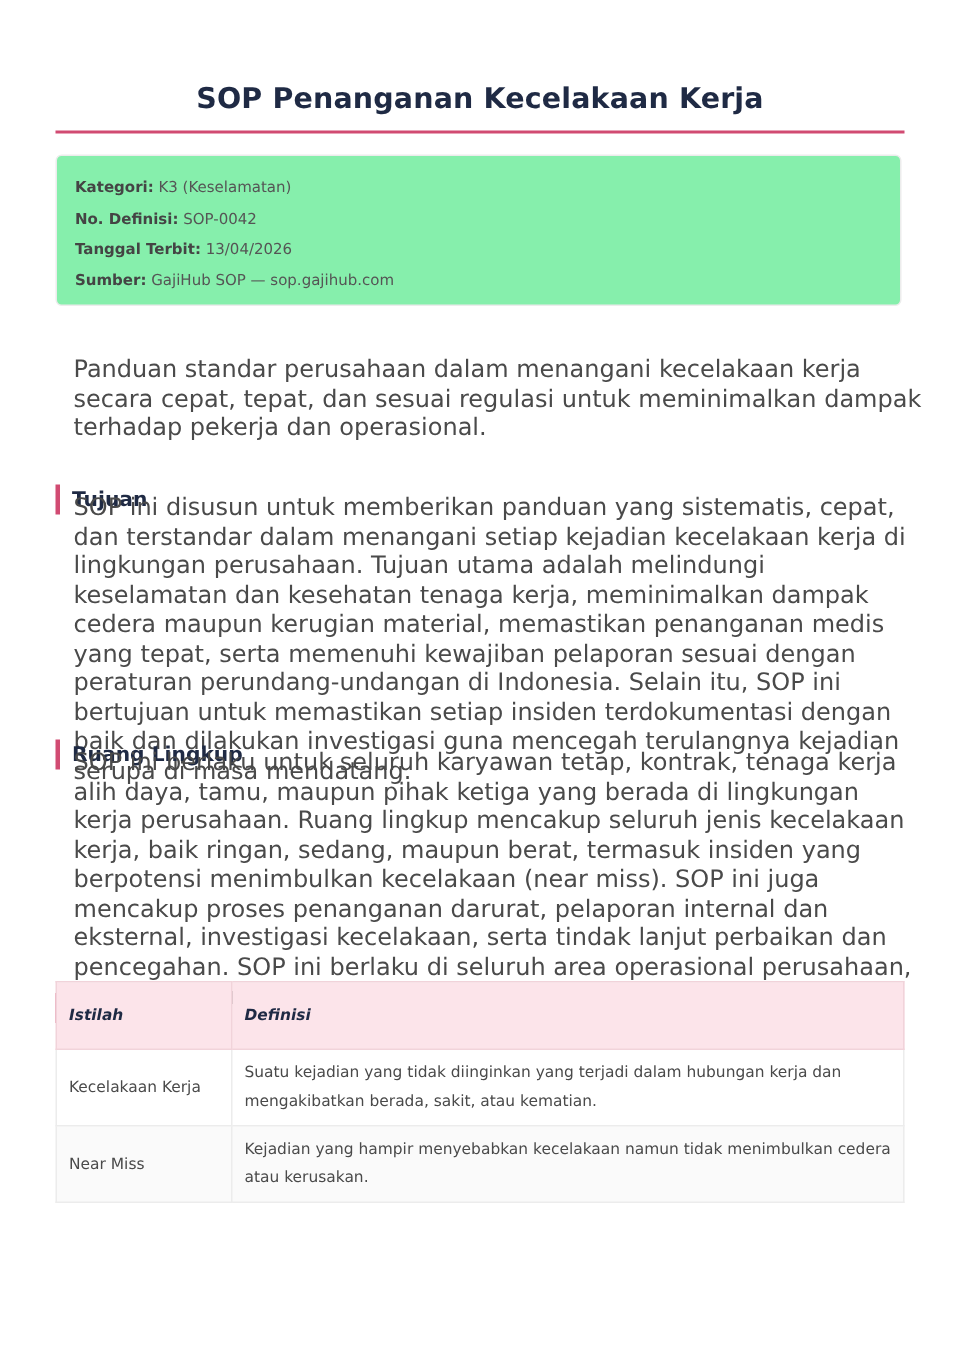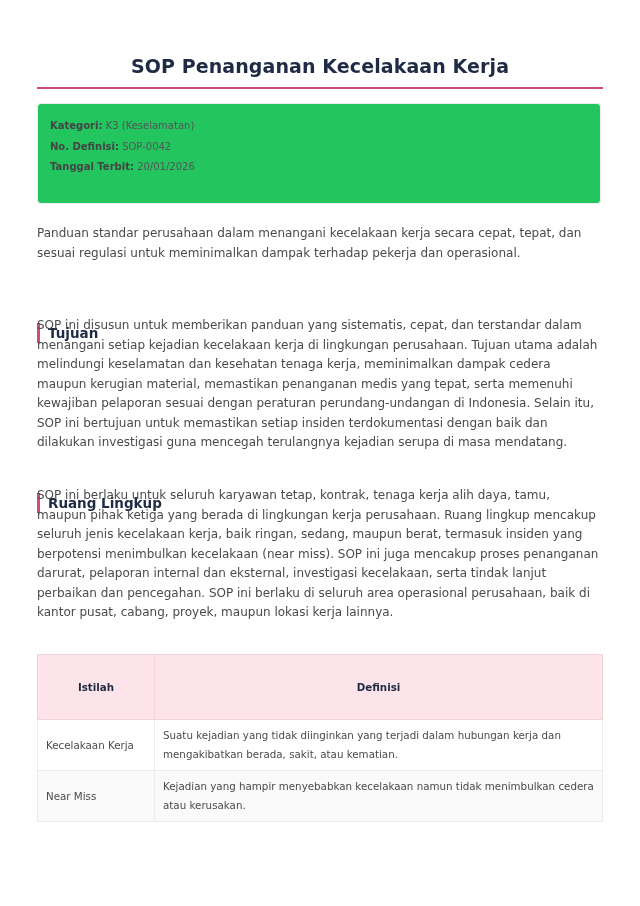--- a/index.html
+++ b/index.html
@@ -6,47 +6,48 @@
   body { width:640px; height:906px; overflow:hidden; font-family:"DejaVu Sans", sans-serif; color:#444; }
   .page { position:relative; width:640px; height:906px;border-radius:32px; }
   .title {
     position:absolute; left:37px; width:566px; top:55px;
     text-align:center; font-size:19px; font-weight:bold; color:#1f2a44;
     letter-spacing:0.1px;
   }
   .title-rule { position:absolute; left:37px; width:566px; top:87px; height:2px; background:#d14b72; }
   .meta {
     position:absolute; left:37px; top:103px; width:564px; height:101px;
-    background:#22c55e; border:1px solid #ececec; border-radius:4px; box-sizing:border-box;
+    background:#86efac; border:1px solid #ececec; border-radius:4px; box-sizing:border-box;
     padding:14px 12px 0 12px;
   }
   .meta-row { font-size:10px; color:#555; height:20.5px; line-height:16px; }
   .meta-row b { color:#444; font-weight:bold; }
-  .p { position:absolute; left:37px; width:566px; font-size:12px; line-height:19.5px; color:#4a4a4a; margin:0; }
+  .p { position:absolute; left:37px; width:566px; font-size:16px; line-height:19.5px; color:#4a4a4a; margin:12px; }
   .h2 {
     position:absolute; left:37px; font-size:13.5px; font-weight:bold; color:#1f2a44;
     border-left:3px solid #d14b72; padding-left:8px; height:20px; line-height:20px;margin-top:40px;
   }
   table { position:absolute; left:37px; top:654px; width:566px; border-collapse:collapse; font-size:10.3px; }
-  th { background:#fce4ea; color:#1f2a44; font-weight:bold; text-align:center; height:32px; padding:16px 8px; border:1px solid #f1d3da; }
+  th { background:#fce4ea; color:#1f2a44; font-weight:bold; text-align:left; height:32px; padding:6px 8px; border:1px solid #f1d3da;font-style:italic; }
   td { border:1px solid #ececec; padding:0 8px; color:#4a4a4a; line-height:19px; height:50px; vertical-align:middle; }
   tr.alt td { background:#fafafa; }
   th.c1, td.c1 { width:100px; }
 </style>
 </head>
 <body>
 
 <div class="page">
   <div class="title">SOP Penanganan Kecelakaan Kerja</div>
   <div class="title-rule"></div>
 
   <div class="meta">
     <div class="meta-row"><b>Kategori:</b> <span>K3 (Keselamatan)</span></div>
     <div class="meta-row"><b>No. Definisi:</b> <span>SOP-0042</span></div>
-    <div class="meta-row"><b>Tanggal Terbit:</b> <span>20/01/2026</span></div>
+    <div class="meta-row"><b>Tanggal Terbit:</b> <span>13/04/2026</span></div>
+    <div class="meta-row"><b>Sumber:</b> <span>GajiHub SOP — sop.gajihub.com</span></div>
   </div>
 
   <p class="p" style="top:224px;">Panduan standar perusahaan dalam menangani kecelakaan kerja secara cepat, tepat, dan sesuai regulasi untuk meminimalkan dampak terhadap pekerja dan operasional.</p>
 
   <div class="h2" style="top:283px;">Tujuan</div>
   <p class="p" style="top:316px;">SOP ini disusun untuk memberikan panduan yang sistematis, cepat, dan terstandar dalam menangani setiap kejadian kecelakaan kerja di lingkungan perusahaan. Tujuan utama adalah melindungi keselamatan dan kesehatan tenaga kerja, meminimalkan dampak cedera maupun kerugian material, memastikan penanganan medis yang tepat, serta memenuhi kewajiban pelaporan sesuai dengan peraturan perundang-undangan di Indonesia. Selain itu, SOP ini bertujuan untuk memastikan setiap insiden terdokumentasi dengan baik dan dilakukan investigasi guna mencegah terulangnya kejadian serupa di masa mendatang.</p>
 
   <div class="h2" style="top:453px;">Ruang Lingkup</div>
   <p class="p" style="top:486px;">SOP ini berlaku untuk seluruh karyawan tetap, kontrak, tenaga kerja alih daya, tamu, maupun pihak ketiga yang berada di lingkungan kerja perusahaan. Ruang lingkup mencakup seluruh jenis kecelakaan kerja, baik ringan, sedang, maupun berat, termasuk insiden yang berpotensi menimbulkan kecelakaan (near miss). SOP ini juga mencakup proses penanganan darurat, pelaporan internal dan eksternal, investigasi kecelakaan, serta tindak lanjut perbaikan dan pencegahan. SOP ini berlaku di seluruh area operasional perusahaan, baik di kantor pusat, cabang, proyek, maupun lokasi kerja lainnya.</p>
 

